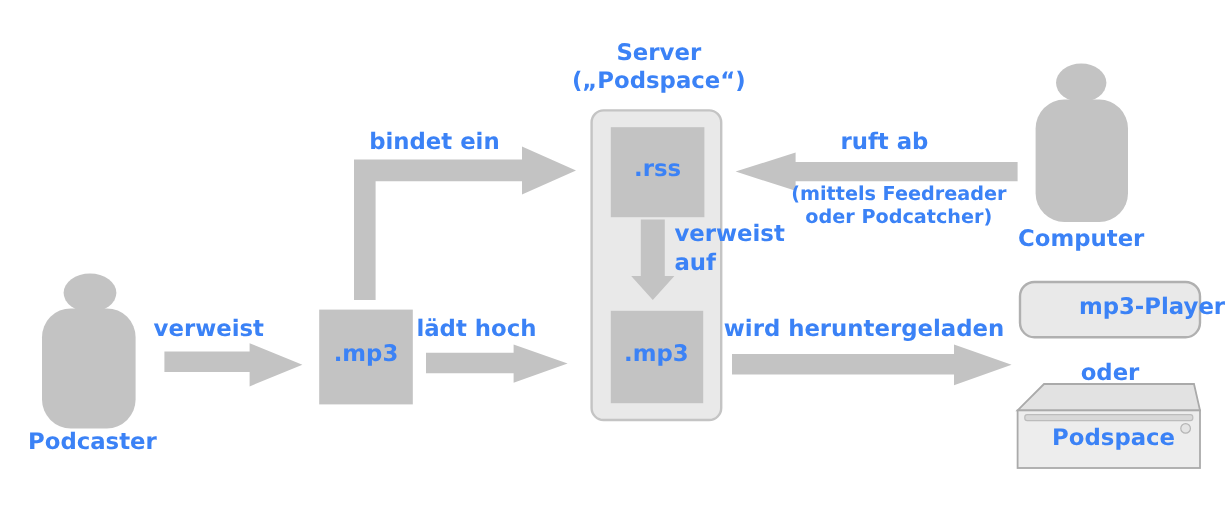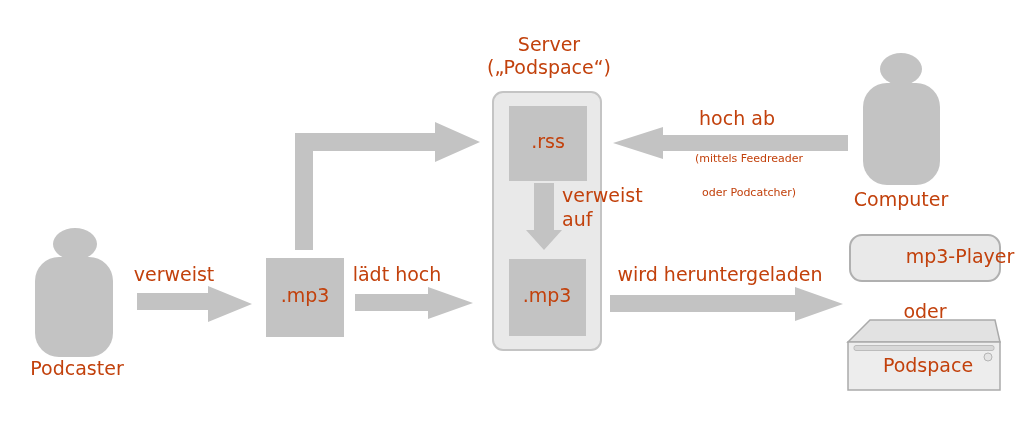--- a/index.html
+++ b/index.html
@@ -7,26 +7,27 @@
     position:relative;
     width:1024px;height:430px;
     background:#fff;
     font-family:"DejaVu Sans","Liberation Sans",sans-serif;
     overflow:hidden;
   }
   .stage svg{position:absolute;left:0;top:0;}
   .label{
     position:absolute;
     font-size:19px;
-    color:#c2410c;
+    color:#3b82f6;
     white-space:nowrap;
     line-height:1.15;
+    font-weight:bold;
   }
   .c{transform:translateX(-50%);}
-  .note{font-size:11px;}
+  .note{font-size:16px;}
 </style>
 </head>
 <body>
 
 <div class="stage">
 
   <svg width="1024" height="430" viewBox="0 0 1024 430">
 
     <rect x="493" y="92" width="108" height="258" rx="10" fill="#e9e9e9" stroke="#c4c4c4" stroke-width="2"></rect>
 
@@ -64,23 +65,24 @@
       <polygon points="848,342 870,320 995,320 1000,342" fill="#e2e2e2" stroke="#aaaaaa" stroke-width="1.5"></polygon>
       <rect x="848" y="342" width="152" height="48" fill="#ededed" stroke="#aaaaaa" stroke-width="1.5"></rect>
       <rect x="854" y="345.5" width="140" height="5" rx="2" fill="#d8d8d8" stroke="#bcbcbc" stroke-width="1"></rect>
       <circle cx="988" cy="357" r="4" fill="#e4e4e4" stroke="#b5b5b5" stroke-width="1"></circle>
     </g>
   </svg>
 
   <div class="label c" style="left:549px;top:34px;">Server</div>
   <div class="label c" style="left:549px;top:57px;">(„Podspace“)</div>
 
-  <div class="label c" style="left:737px;top:108px;">hoch ab</div>
+  <div class="label c" style="left:362px;top:108px;">bindet ein</div>
+  <div class="label c" style="left:737px;top:108px;">ruft ab</div>
   <div class="label c note" style="left:749px;top:153px;">(mittels Feedreader</div>
-  <div class="label c note" style="left:749px;top:187px;">oder Podcatcher)</div>
+  <div class="label c note" style="left:749px;top:172px;">oder Podcatcher)</div>
 
   <div class="label c" style="left:901px;top:189px;">Computer</div>
 
   <div class="label c" style="left:548px;top:131px;">.rss</div>
   <div class="label" style="left:562px;top:185px;">verweist</div>
   <div class="label" style="left:562px;top:209px;">auf</div>
 
   <div class="label c" style="left:174px;top:264px;">verweist</div>
   <div class="label c" style="left:305px;top:285px;">.mp3</div>
   <div class="label c" style="left:397px;top:264px;text-align:center;">lädt hoch</div>

